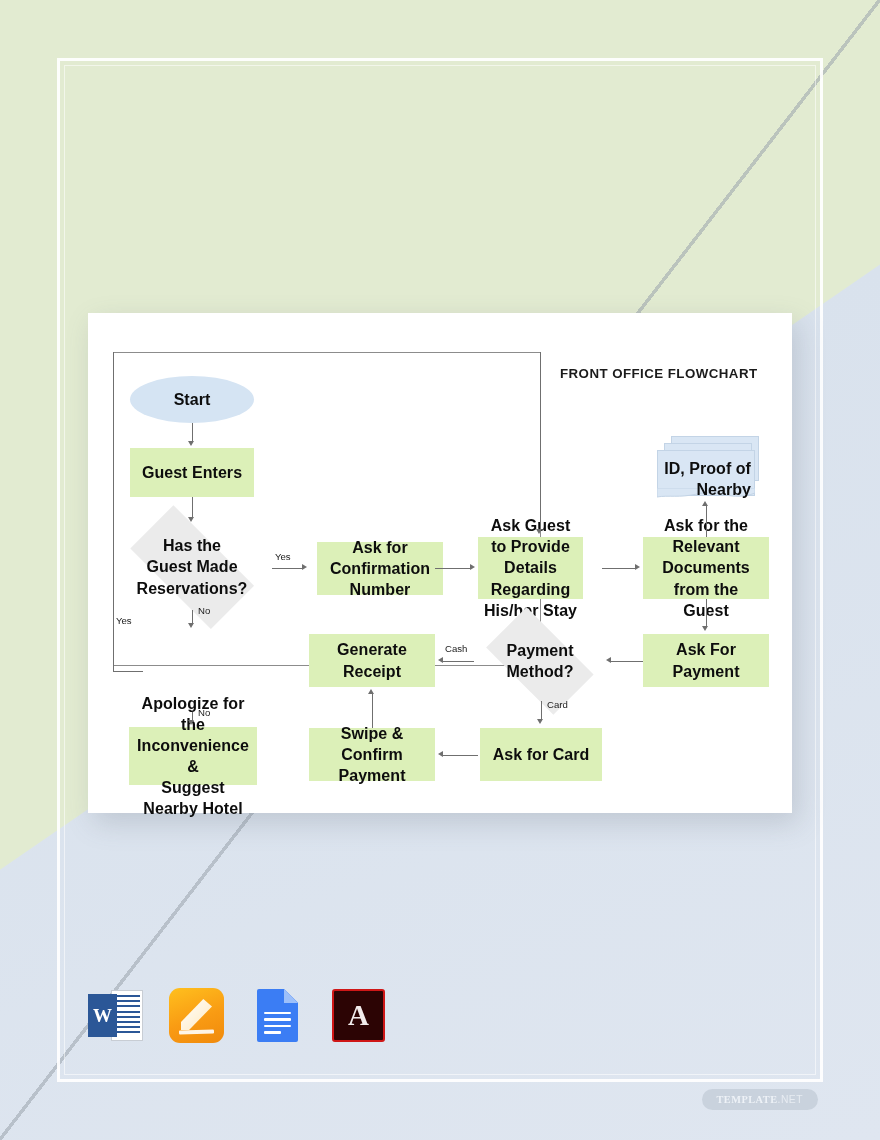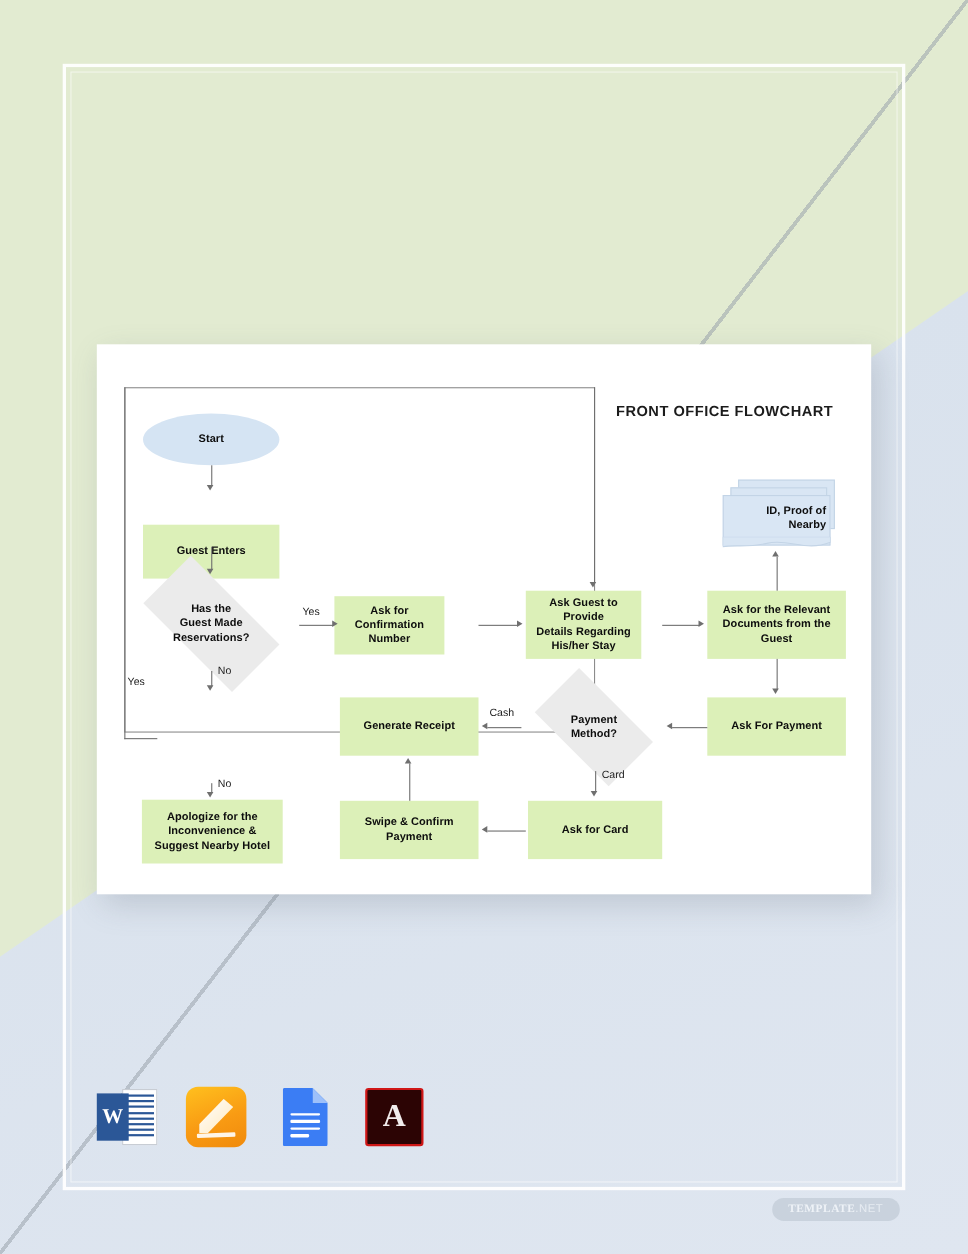--- a/index.html
+++ b/index.html
@@ -64,21 +64,21 @@
     position:absolute; left:472px; top:53px;
     font-size:13.3px; font-weight:bold; letter-spacing:.45px;
     color:#1b1b1b; white-space:nowrap;
   }
 
   
   .node {
     position:absolute;
     display:flex; align-items:center; justify-content:center;
     text-align:center;
-    font-size:10px; font-weight:bold; line-height:1.32;
+    font-size:16px; font-weight:bold; line-height:1.32;
     color:#0d0d0d;
     letter-spacing:.05px;
   }
   .node span { display:block; padding:0 4px; }
 
   .n-proc { background:#dcf0b8; }
   .n-term { background:#d5e4f3; border-radius:50%; }
 
   
   .n-dec { background:transparent; }
@@ -209,33 +209,33 @@
   <div id="flow-canvas">
 
     <div id="flow-border"></div>
 
     <div id="flow-title">FRONT OFFICE FLOWCHART</div>
 
     <div class="node n-term" style="left:42px; top:63px; width:124px; height:47px;">
       <span><b>Start</b></span>
     </div>
 
-    <div class="node n-proc" style="left:42px; top:135px; width:124px; height:49px;margin-top:29px;">
+    <div class="node n-proc" style="left:42px; top:135px; width:124px; height:49px;">
       <span><b>Guest Enters</b></span>
     </div>
 
     <div class="node n-dec" style="left:24px; top:211px; width:160px; height:86px;">
       <span>
         <b>Has the</b><br>
         <b>Guest Made</b><br>
         <b>Reservations?</b>
       </span>
     </div>
 
-    <div class="node n-proc" style="left:216px; top:229px; width:100px; height:53px;">
+    <div class="node n-proc" style="left:229px; top:229px; width:126px; height:53px;">
       <span>
         <b>Ask for Confirmation</b><br>
         <b>Number</b>
       </span>
     </div>
 
     <div class="node n-proc" style="left:390px; top:224px; width:105px; height:62px;">
       <span>
         <b>Ask Guest to Provide</b><br>
         <b>Details Regarding</b><br>

